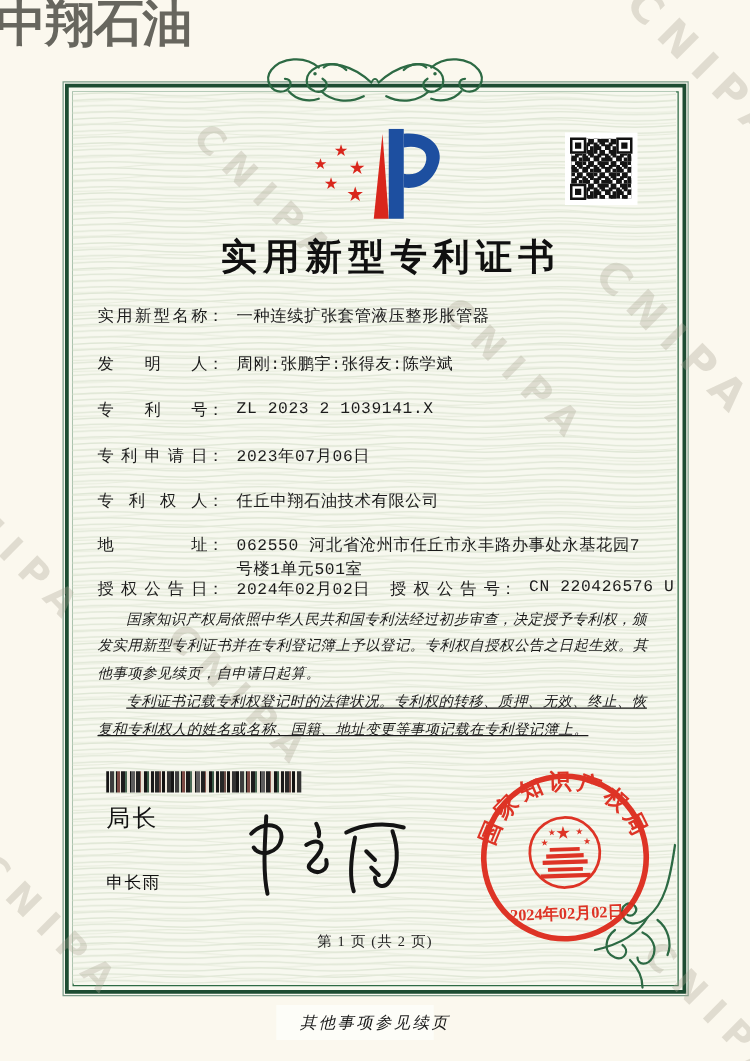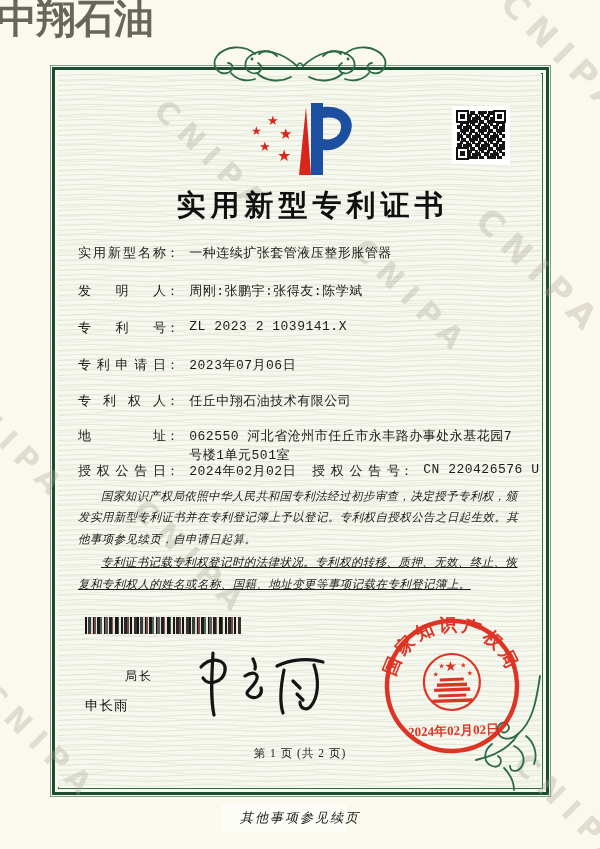--- a/index.html
+++ b/index.html
@@ -58,21 +58,21 @@
 
   .barcode{position:absolute;left:85px;top:617px;width:156px;height:17px;z-index:3;
     background:repeating-linear-gradient(90deg,
       #151515 0 2px,#e8e8e0 2px 3px,#3d3d3d 3px 6px,#cfd8c8 6px 8px,#101010 8px 9px,
       #7b4a44 9px 11px,#ece6da 11px 12px,#1c1c1c 12px 15px,#4a6a55 15px 17px,#efe9dd 17px 19px,
       #101010 19px 20px,#5d5d5d 20px 23px,#e8e2d6 23px 24px,#202020 24px 27px,#8a5a50 27px 28px,
       #e8e2d6 28px 30px,#141414 30px 33px,#3a5a46 33px 34px,#eee8dc 34px 36px,#191919 36px 38px,
       #e8e2d6 38px 39px,#262626 39px 42px,#6a4a44 42px 44px,#ece6da 44px 45px,#111 45px 47px,
       #eee8dc 47px 49px,#333 49px 52px);}
 
-  .signer-title{position:absolute;left:85px;top:668px;font-size:12px;color:#111;z-index:3;letter-spacing:2px;margin-left:40px;}
+  .signer-title{position:absolute;left:85px;top:642px;font-size:19px;color:#111;z-index:3;letter-spacing:2px;}
   .signer-name{position:absolute;left:85px;top:697px;font-size:13.5px;color:#111;z-index:3;letter-spacing:1px;}
   .signature{position:absolute;left:183px;top:643px;z-index:3;}
 
   .seal{position:absolute;left:382px;top:616px;width:140px;height:140px;z-index:4;
         transform:rotate(-2deg);opacity:.95;}
 
   .pagenum{position:absolute;left:0;right:0;top:746px;text-align:center;z-index:3;
            font-size:11.5px;color:#222;letter-spacing:1px;}
   .note-band{position:absolute;left:221px;top:804px;width:126px;height:28px;background:#fdfdf8;z-index:2;}
   .note{position:absolute;left:0;right:0;top:809px;text-align:center;z-index:3;

